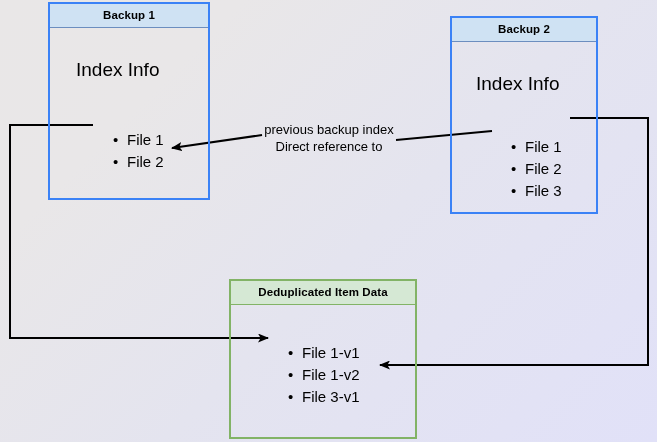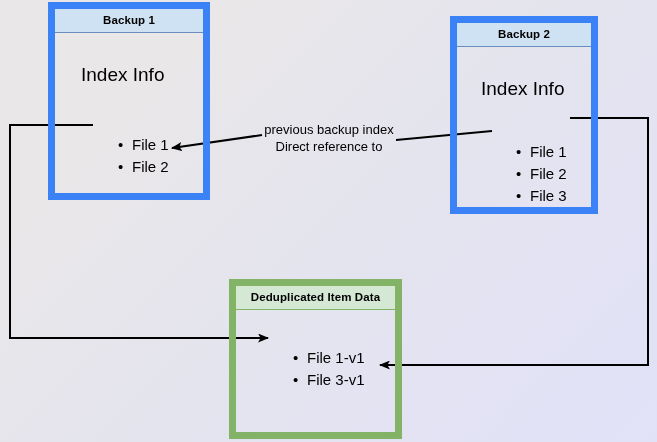--- a/index.html
+++ b/index.html
@@ -23,21 +23,21 @@
   svg.arrows {
     position: absolute;
     left: 0; top: 0;
     width: 657px;
     height: 442px;
     pointer-events: none;
   }
   .box {
     position: absolute;
     box-sizing: border-box;
-    border: 7px solid #3b82f6;
+    border: 2px solid #3b82f6;
     background: transparent;
   }
   .box.green { border-color: #82b366; }
   .box-header {
     box-sizing: border-box;
     height: 24px;
     line-height: 23px;
     text-align: center;
     font-size: 11.5px;
     font-weight: bold;
@@ -128,25 +128,26 @@
     <div class="box-body">
       <div class="index-title" style="left:24px; top:31px;">Index Info</div>
       <ul class="filelist" style="left:44px; top:81px;">
         <li>File 1</li>
         <li>File 2</li>
         <li>File 3</li>
       </ul>
     </div>
   </div>
 
-  <div class="box green" style="left:229px; top:279px; width:173px; height:160px;">
+  <div class="box green" style="left:229px; top:279px; width:188px; height:160px;">
     <div class="box-header">Deduplicated Item Data</div>
     <div class="box-body">
       <ul class="filelist" style="left:42px; top:24px;">
         <li>File 1-v1</li>
+        <li>File 1-v2</li>
         <li>File 3-v1</li>
       </ul>
     </div>
   </div>
 
   <div class="note-label" style="left:249px; top:121px; width:160px;">
     <div>previous backup index</div>
     <div>Direct reference to</div>
   </div>
 

